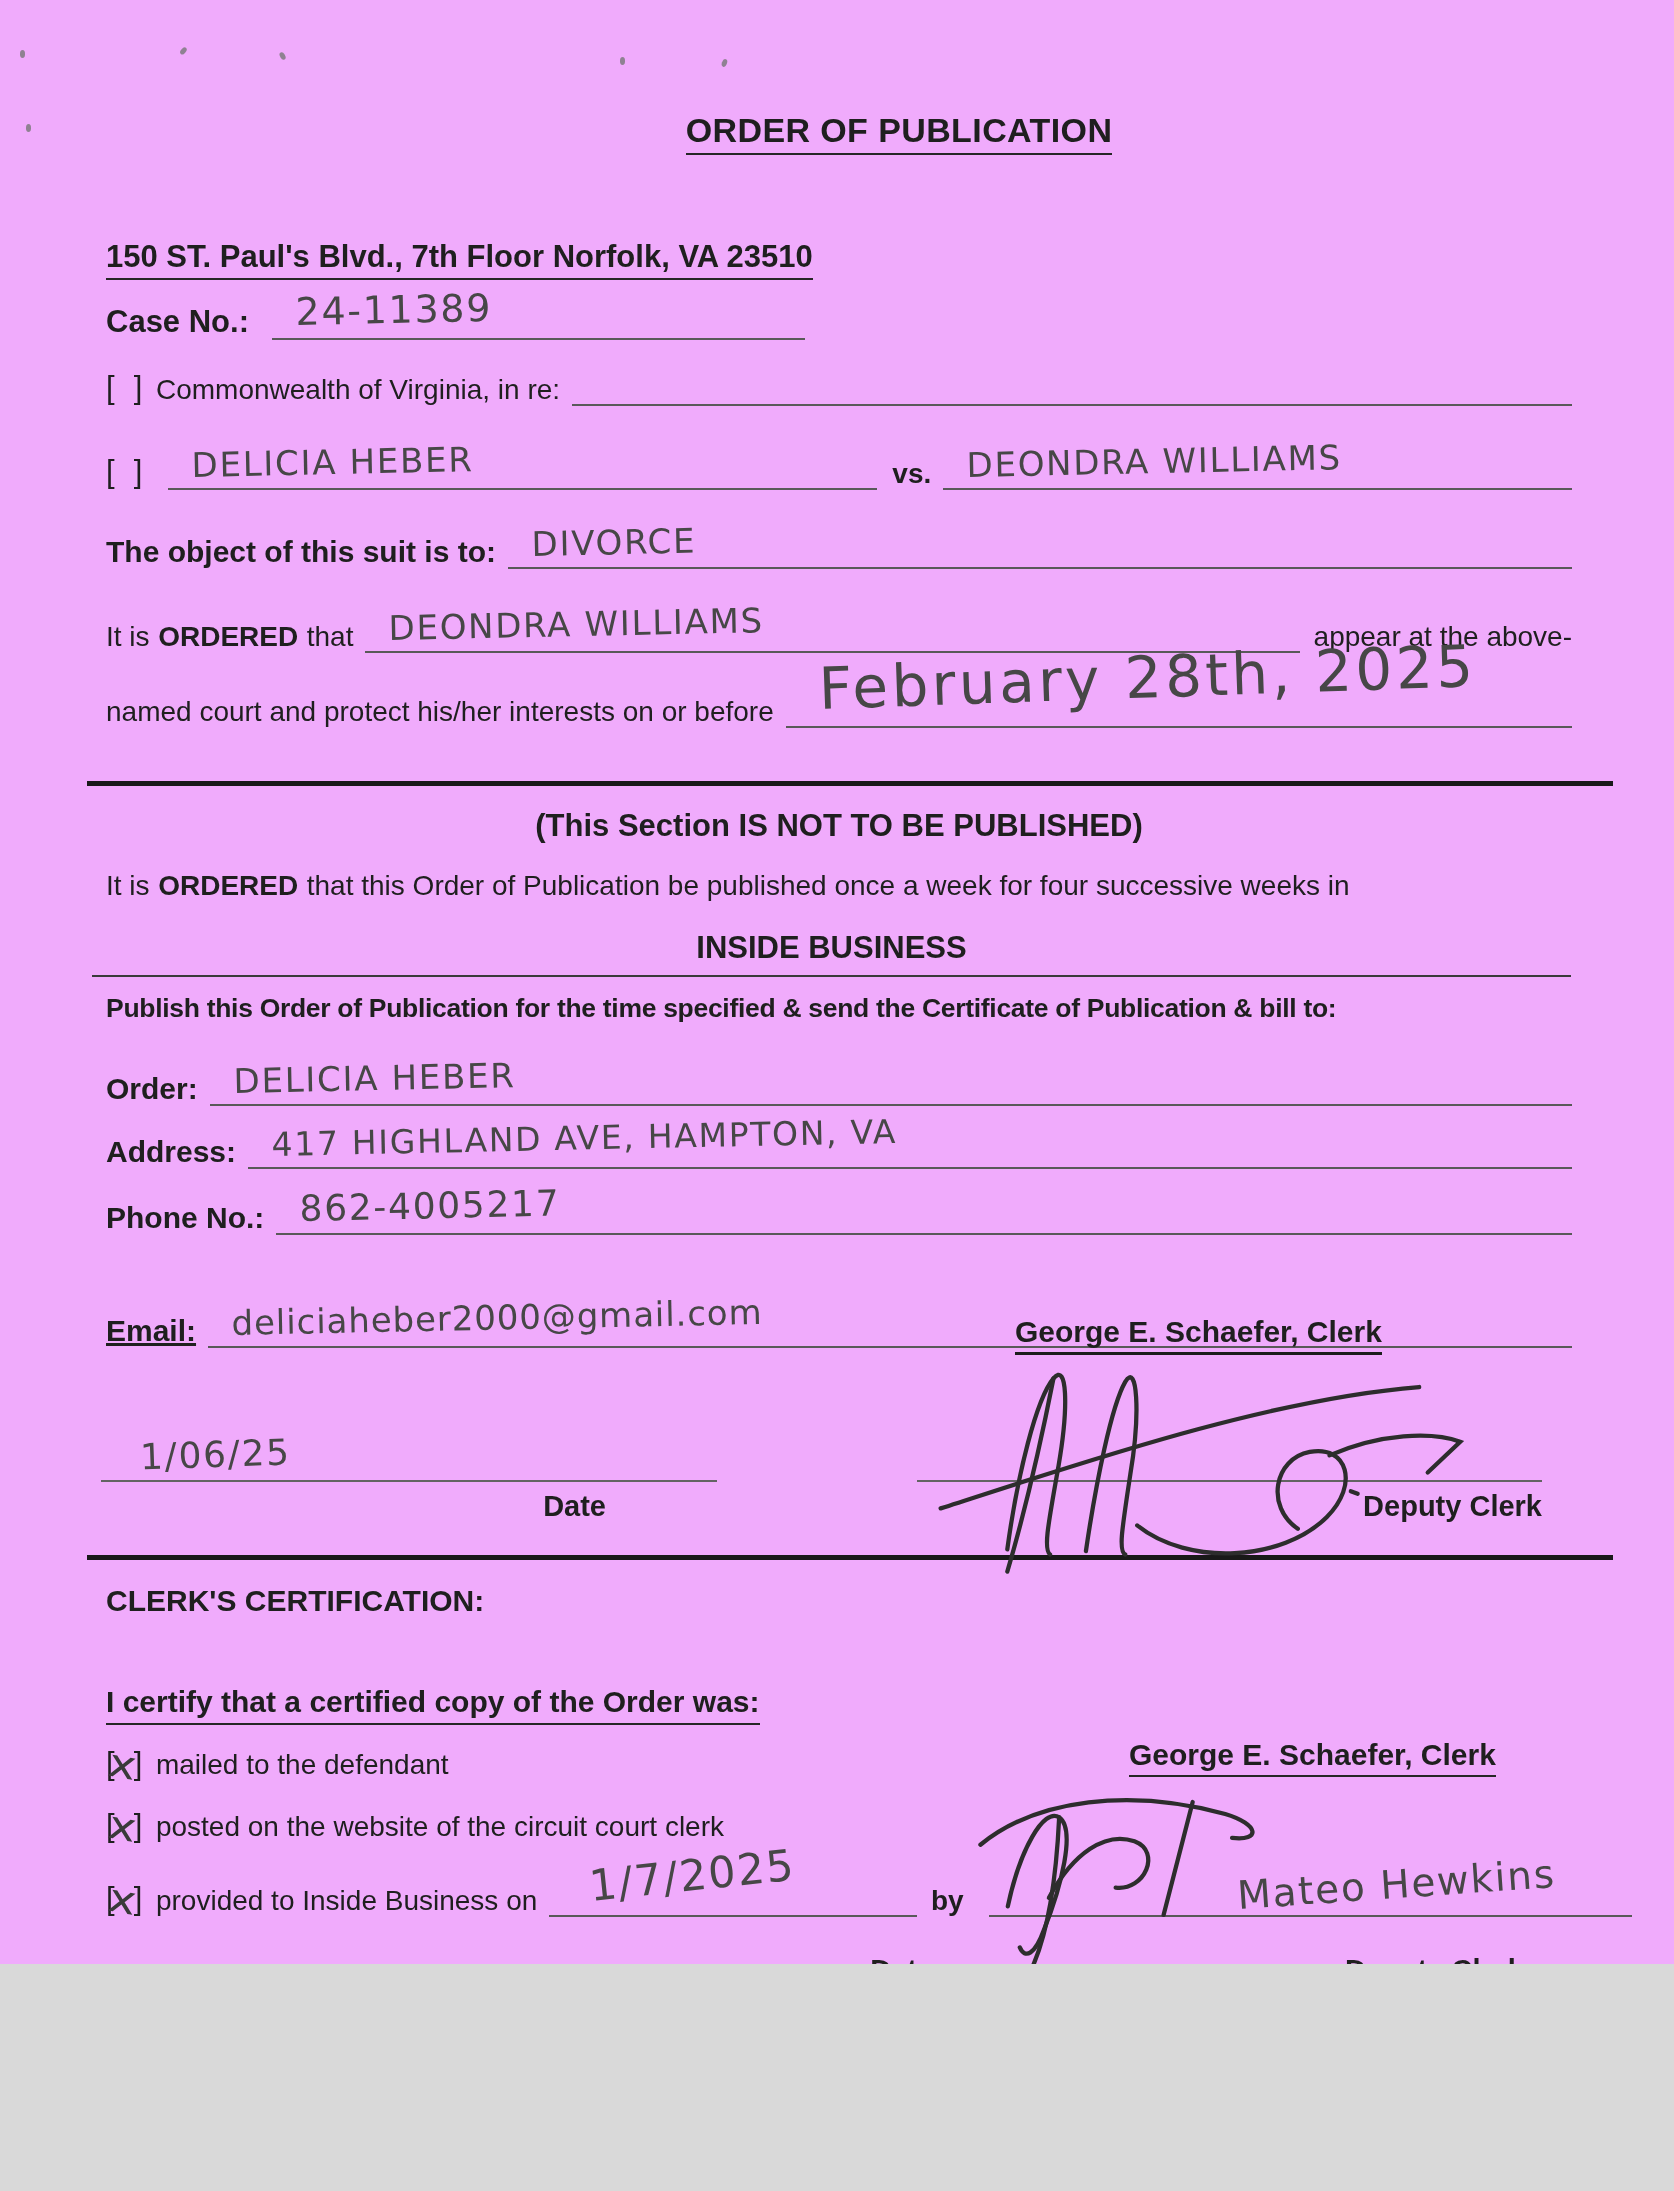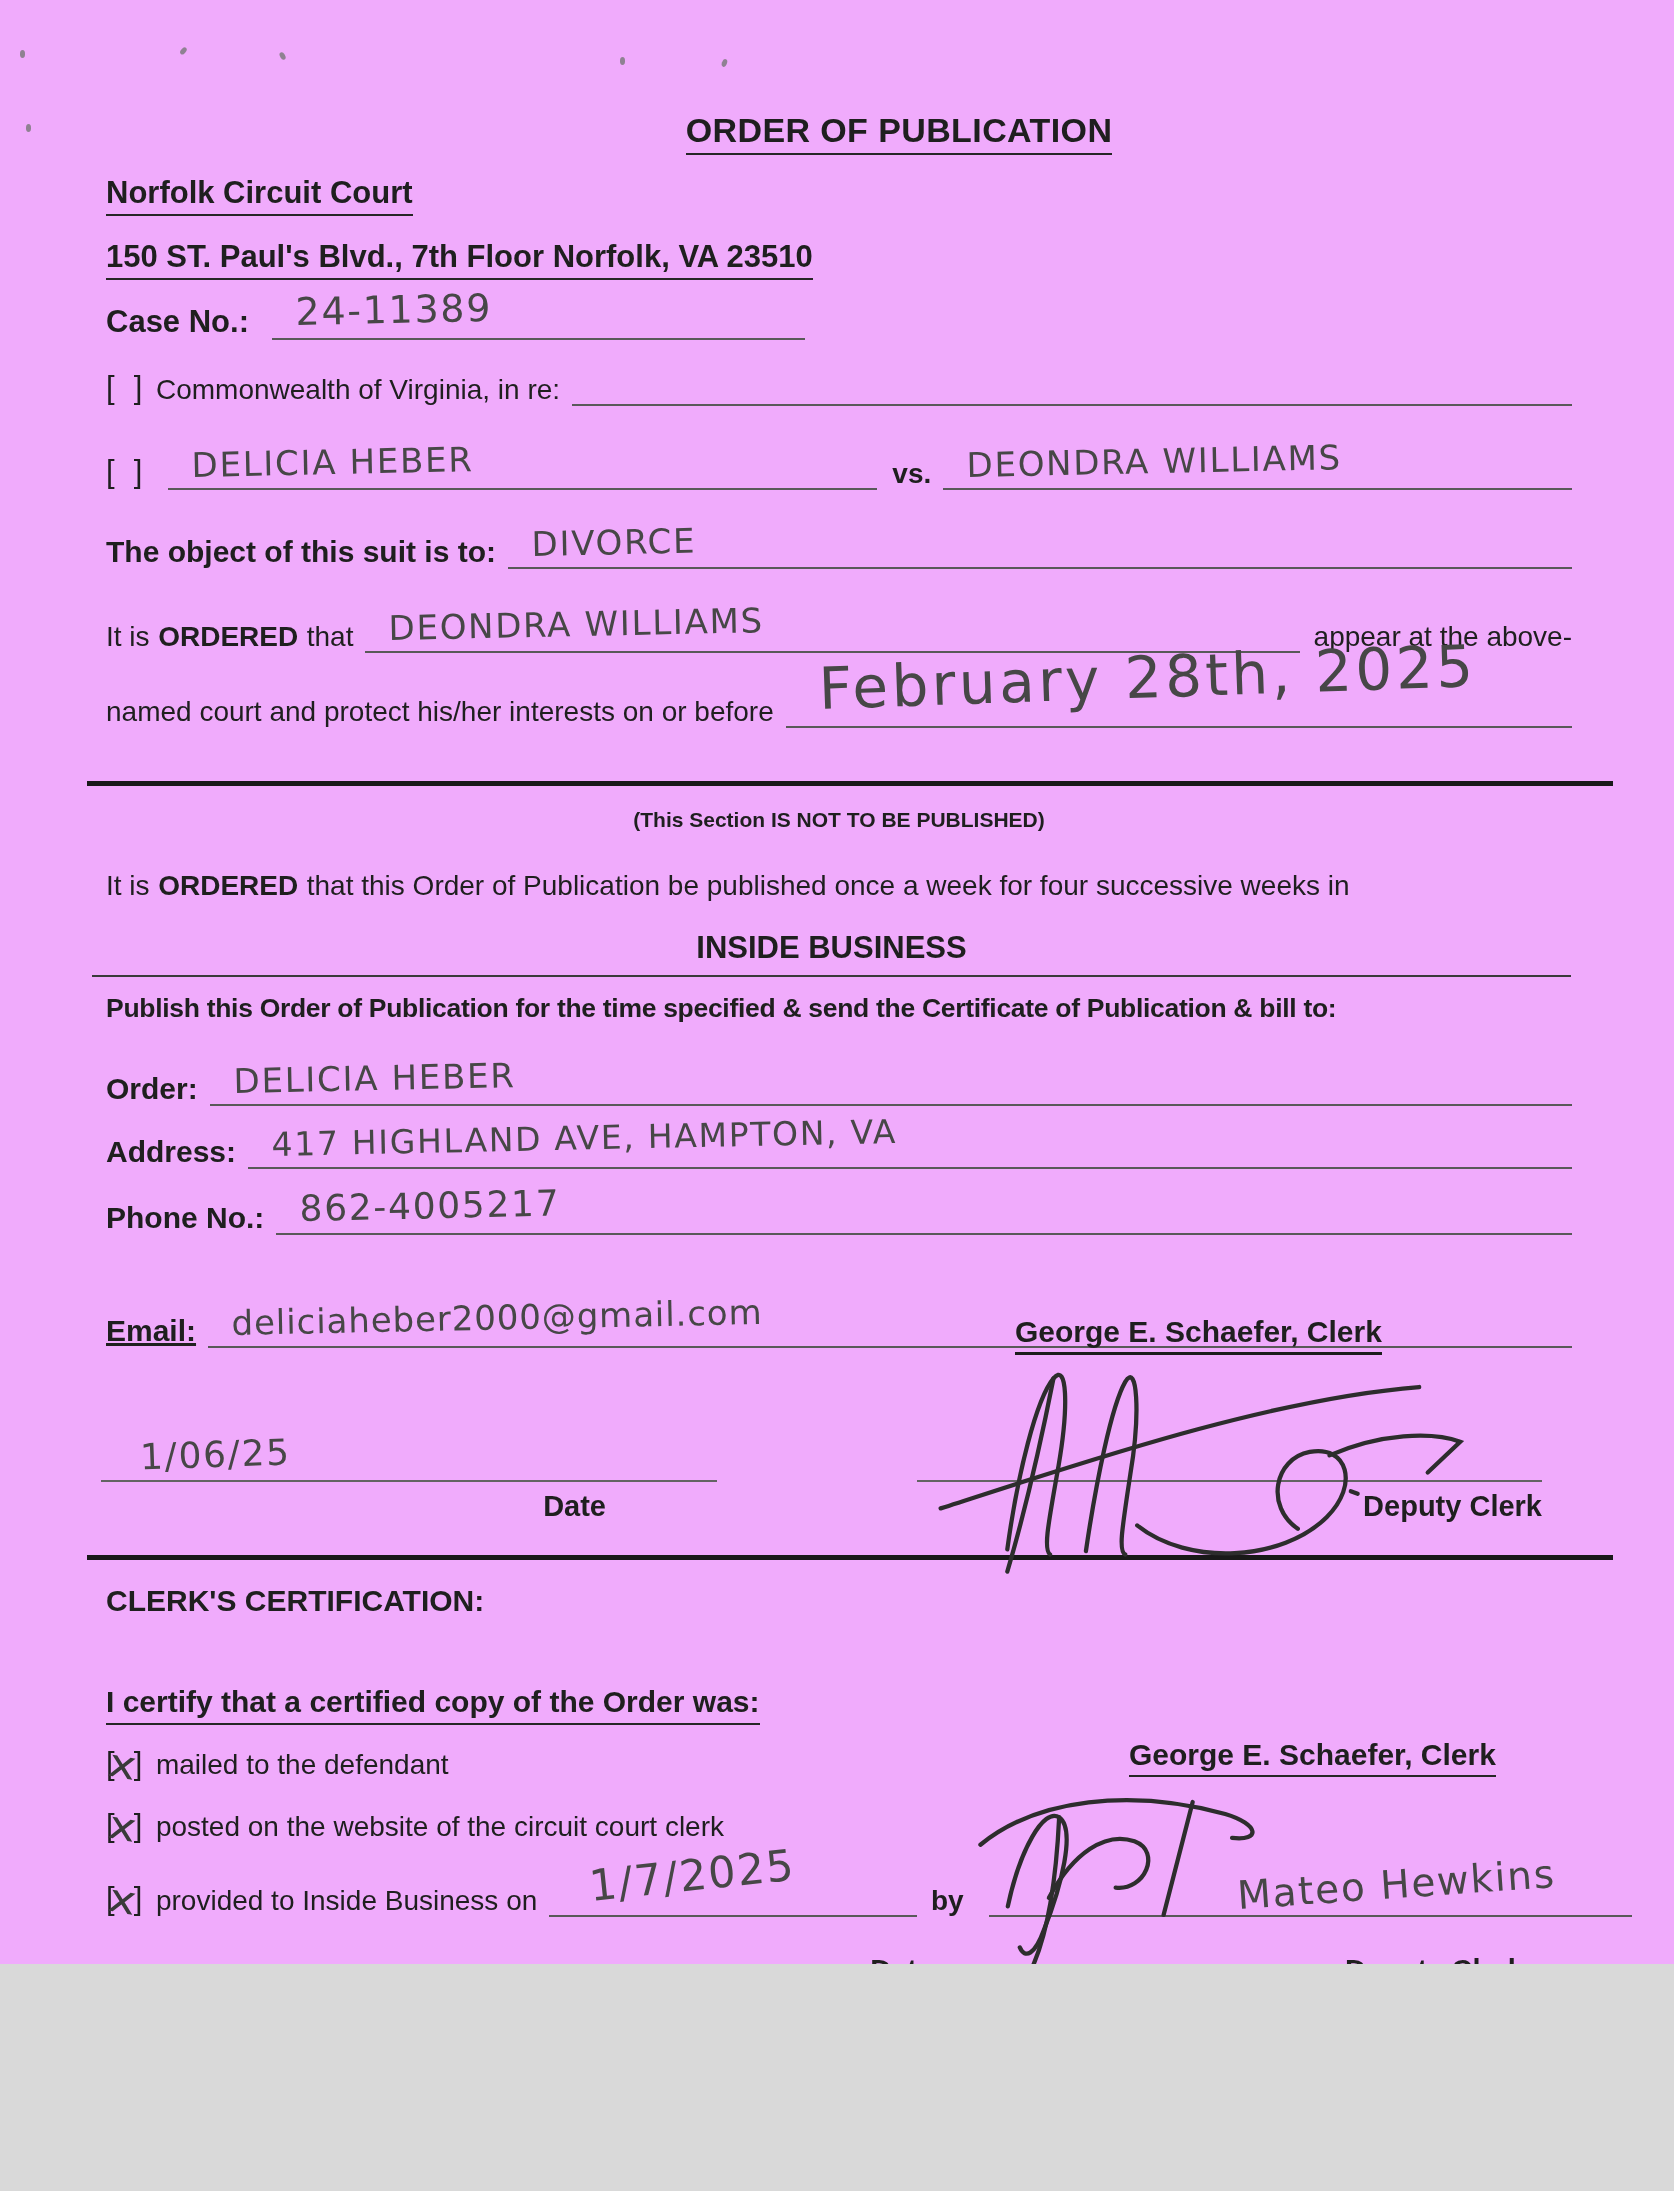--- a/index.html
+++ b/index.html
@@ -36,23 +36,20 @@
   <span class="dot" style="left:181px;top:47px;transform:rotate(40deg);"></span>
   <span class="dot" style="left:280px;top:52px;transform:rotate(-30deg);"></span>
   <span class="dot" style="left:620px;top:57px;"></span>
   <span class="dot" style="left:722px;top:59px;transform:rotate(20deg);"></span>
   <span class="dot" style="left:26px;top:124px;"></span>
 
   <div class="row center" style="top:111px;">
     <span class="ulb" style="font-size:34px;letter-spacing:0.4px;transform:translateX(60px);">ORDER OF PUBLICATION</span>
   </div>
 
-  <div class="row" style="top:175px;">
-    <span class="ulb" style="font-size:31px;">Norfolk Circuit Court</span>
-  </div>
   <div class="row" style="top:239px;">
     <span class="ulb" style="font-size:31px;">150 ST. Paul's Blvd., 7th Floor Norfolk, VA 23510</span>
   </div>
 
   <div class="row h" style="top:297px;width:699px;gap:11px;">
     <span class="lbl b" style="font-size:31px;">Case No.:</span>
     <span class="fill">
       <span class="hand hv" style="font-size:38px;">24-11389</span>
     </span>
   </div>
@@ -105,21 +102,21 @@
   <div class="row h" style="top:685px;">
     <span class="lbl">named court and protect his/her interests on or before</span>
     <span class="fill">
       <span class="hand hv" style="font-size:58px;letter-spacing:3.4px;left:34px;transform:rotate(-2deg);">February 28th, 2025</span>
     </span>
   </div>
 
   <div class="rule" style="top:781px;"></div>
 
   <div class="row center" style="top:808px;">
-    <span class="b" style="font-size:21px;">(This Section IS NOT TO BE PUBLISHED)</span>
+    <span class="b" style="font-size:31px;">(This Section IS NOT TO BE PUBLISHED)</span>
   </div>
 
   <div class="row" style="top:870px;">
     <span class="lbl">It is</span>
     <span class="lbl b" style="margin:0 8.6px;">ORDERED</span>
     <span class="lbl">that this Order of Publication be published once a week for four successive weeks in</span>
   </div>
 
   <div style="position:absolute;left:92px;top:930px;width:1479px;text-align:center;
               border-bottom:2.6px solid #3a3a3a;padding-bottom:8.6px;">

